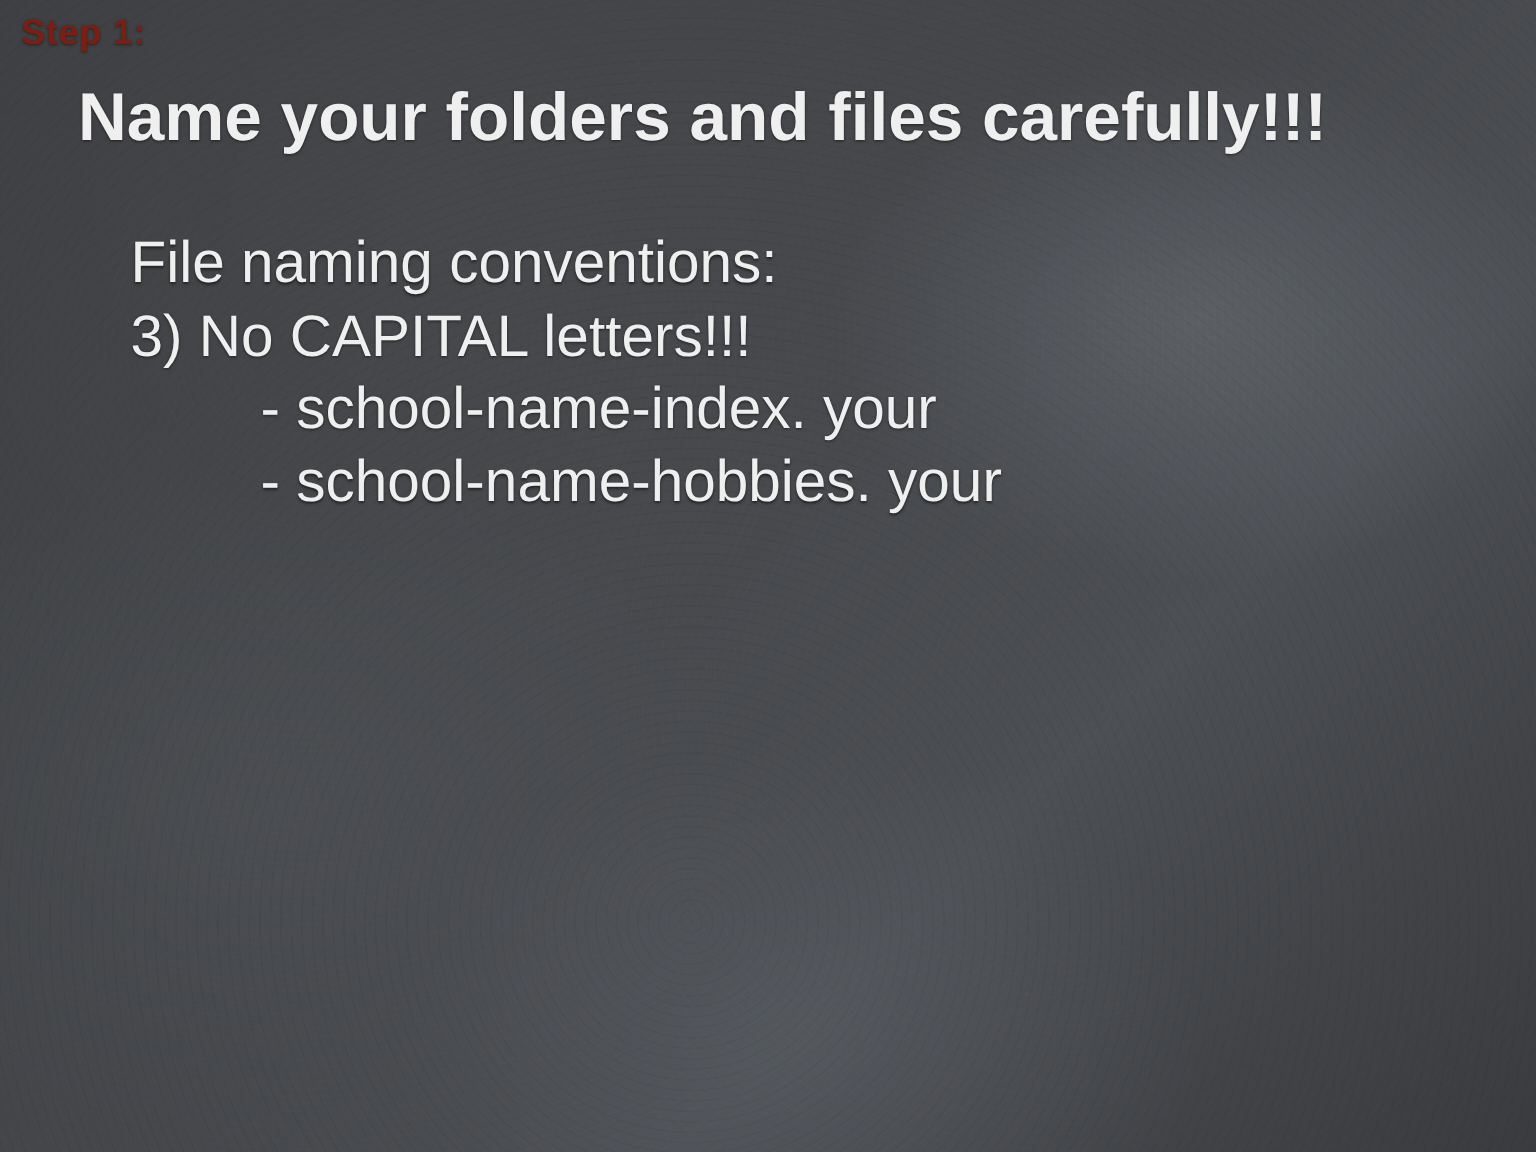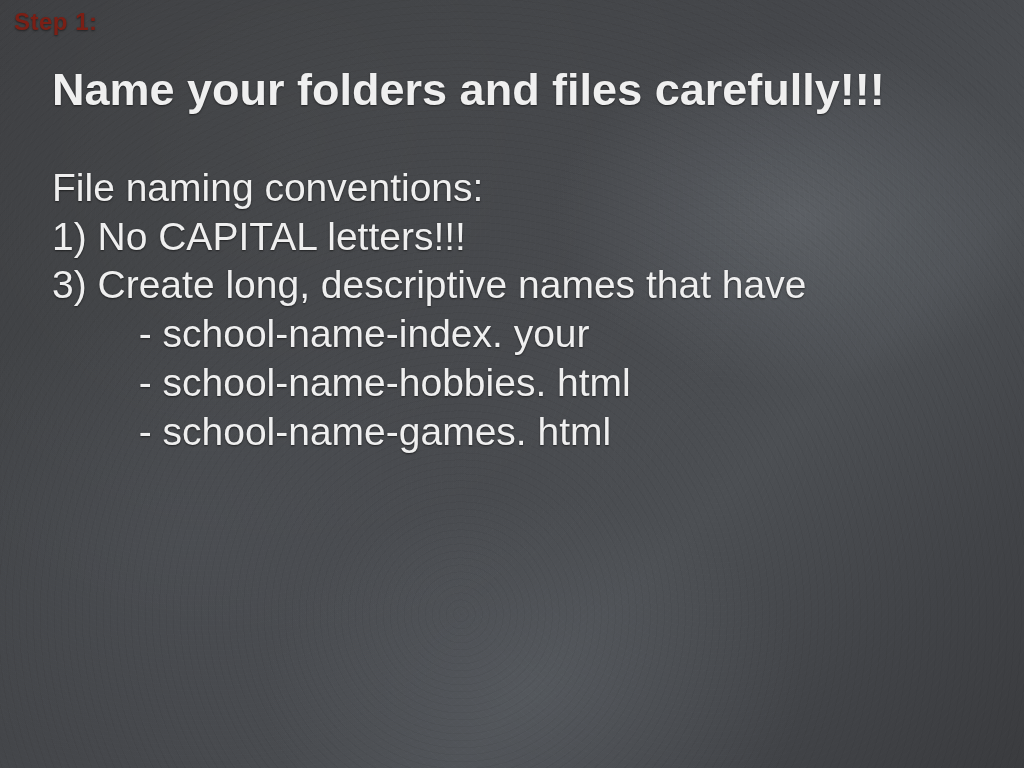--- a/index.html
+++ b/index.html
@@ -43,49 +43,47 @@
     left: 14px;
     color: #7b1f15;
     font-size: 24px;
     font-weight: bold;
     text-shadow: 0 1px 2px rgba(0,0,0,0.45);
     letter-spacing: 0.5px;
   }
   .content {
     position: absolute;
     left: 52px;
-    top: 64px;
+    top: 52px;
     color: #efefef;
     text-shadow: 0 1px 2px rgba(0,0,0,0.55);
   }
   .title {
     font-weight: bold;
     font-size: 45px;
     line-height: 1.15;
     margin-bottom: 48px;
   }
   .body-text {
     font-size: 39px;
     line-height: 1.25;
   }
-  .body-text div { white-space: pre; }
+  .body-text div { white-space: pre; margin-left: 35px; }
 </style>
 </head>
 <body>
 
 <div class="slide">
 
   <div class="step-label">Step 1:</div>
 
   <div class="content">
     <div class="title">Name your folders and files carefully!!!</div>
 
     <div class="body-text">
       <div>File naming conventions:</div>
-      <div>1) No CAPITAL letters!!!</div>
-      <div>3) Create long, descriptive names that have</div>
+      <div>3) No CAPITAL letters!!!</div>
       <div>        - school-name-index. your</div>
-      <div>        - school-name-hobbies. html</div>
-      <div>        - school-name-games. html</div>
+      <div>        - school-name-hobbies. your</div>
     </div>
   </div>
 
 </div>
 
 </body></html>

